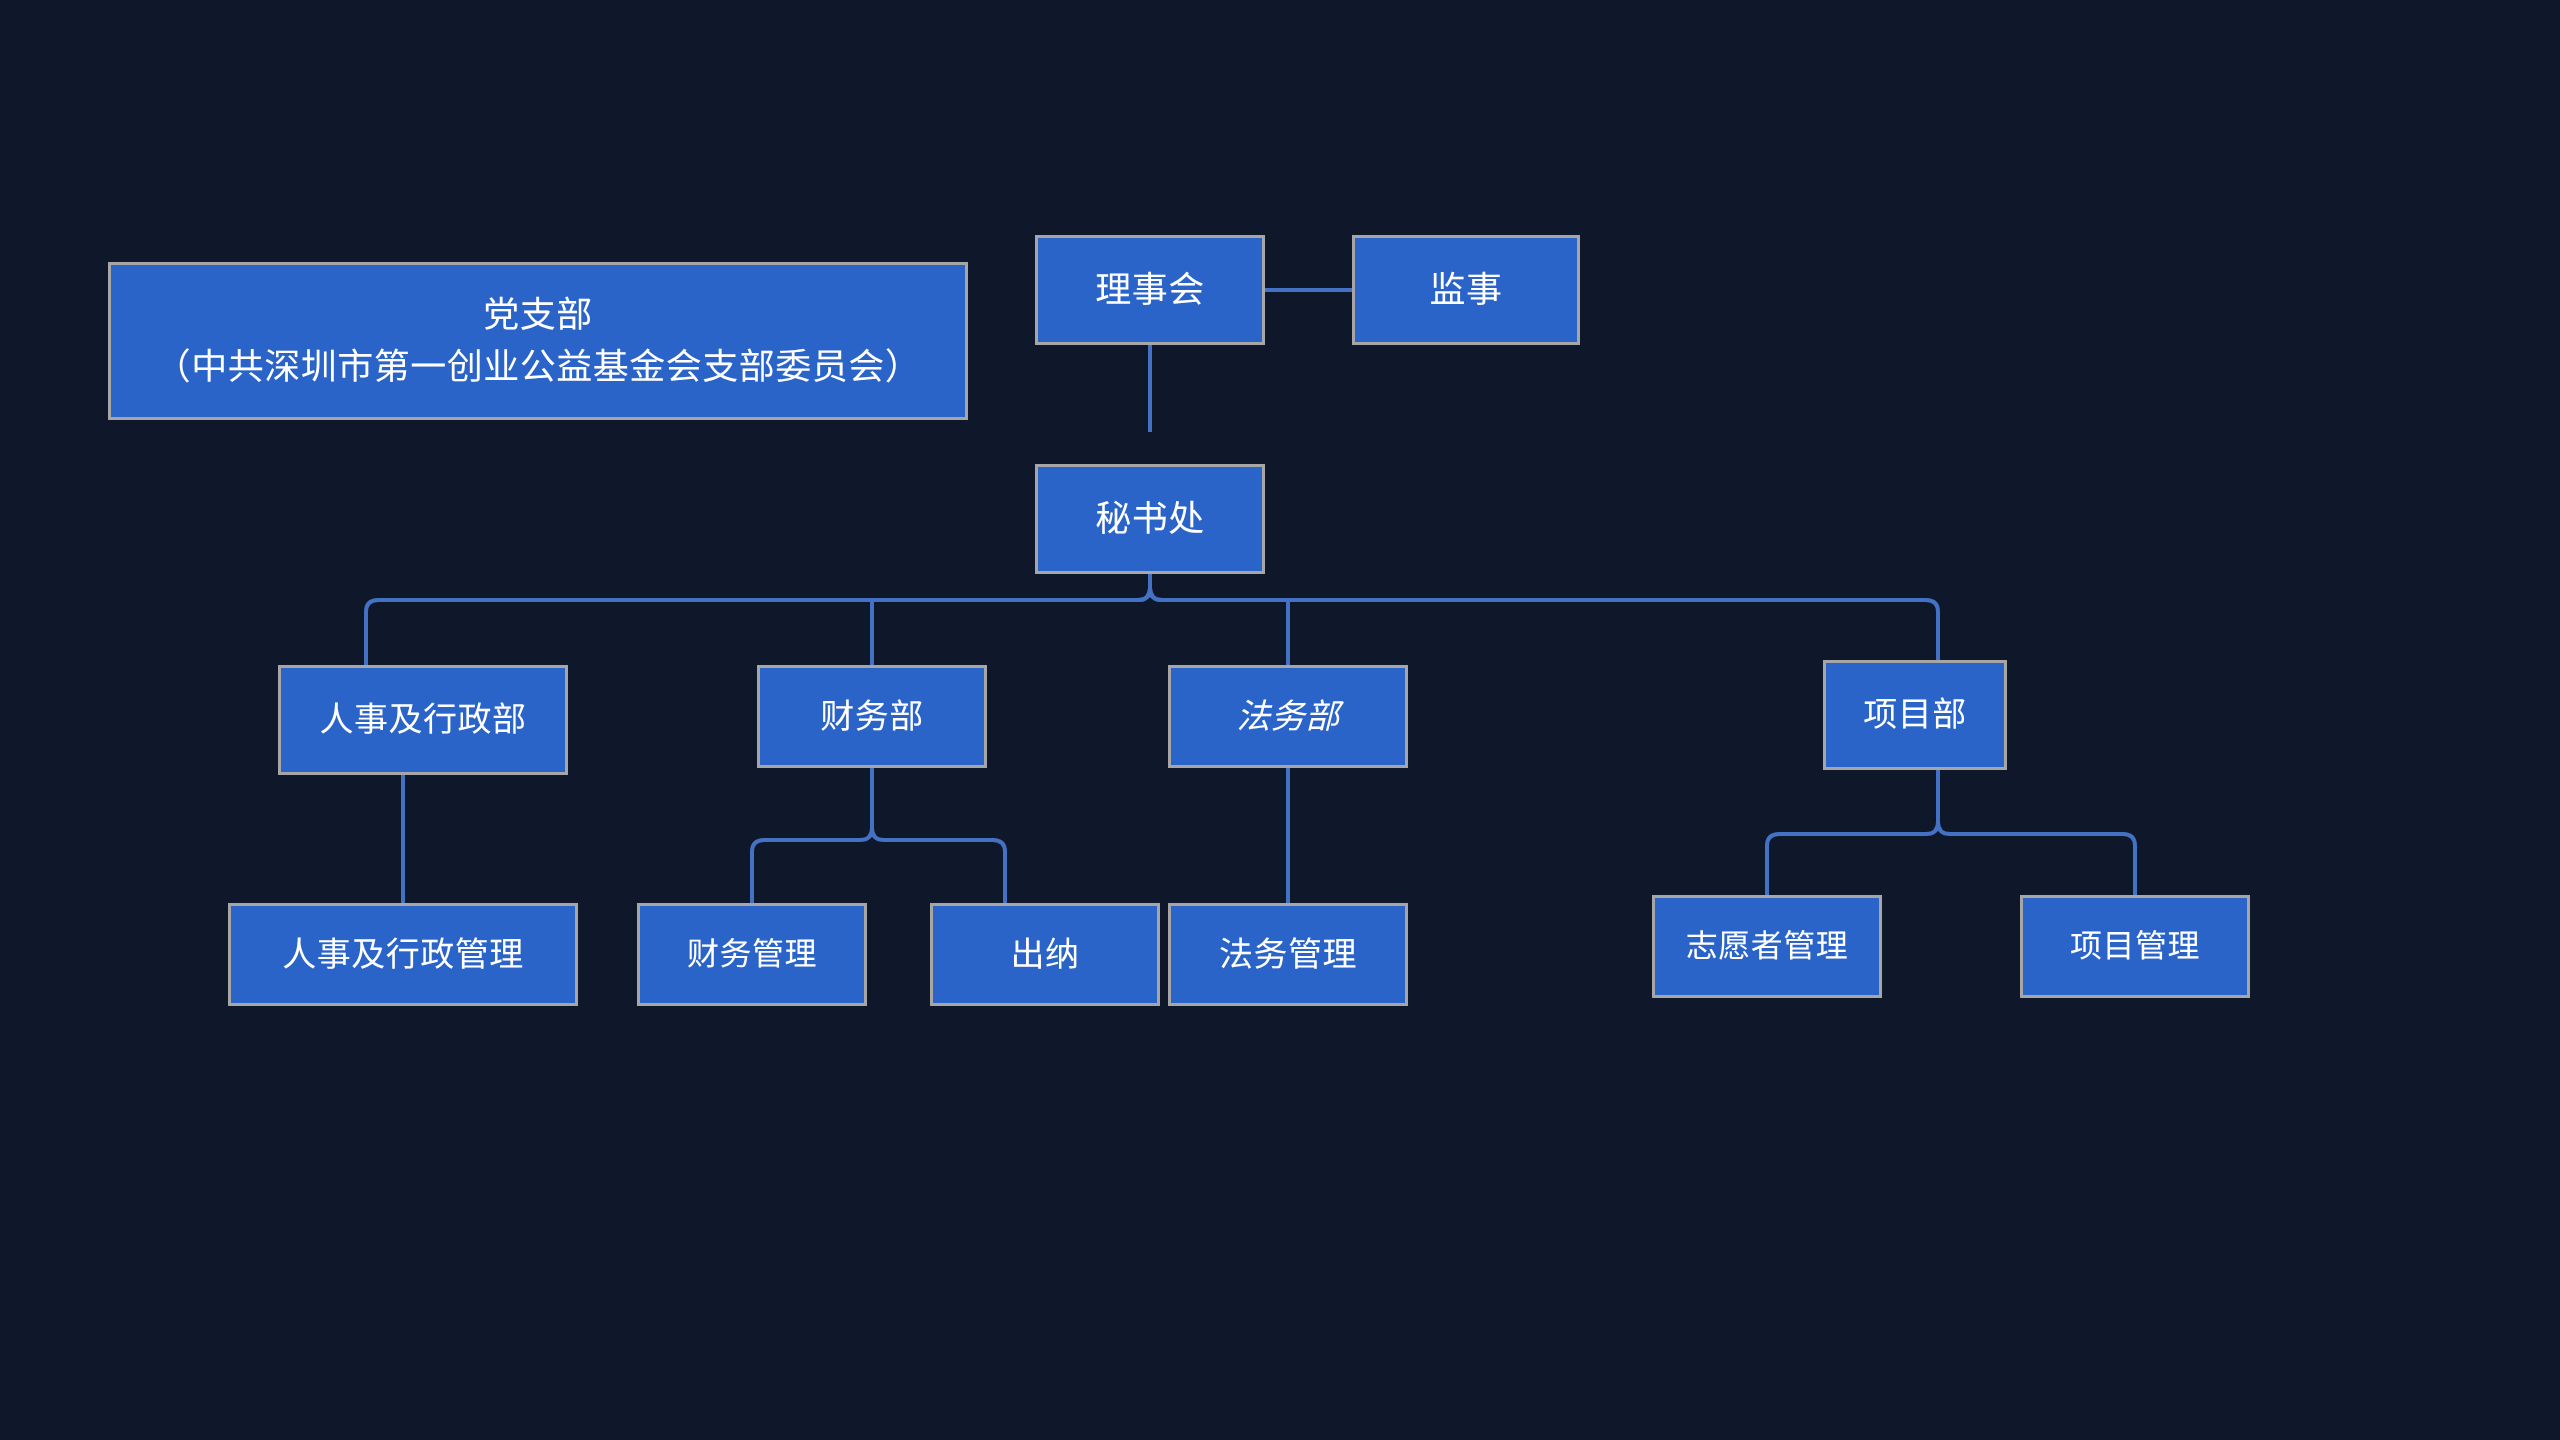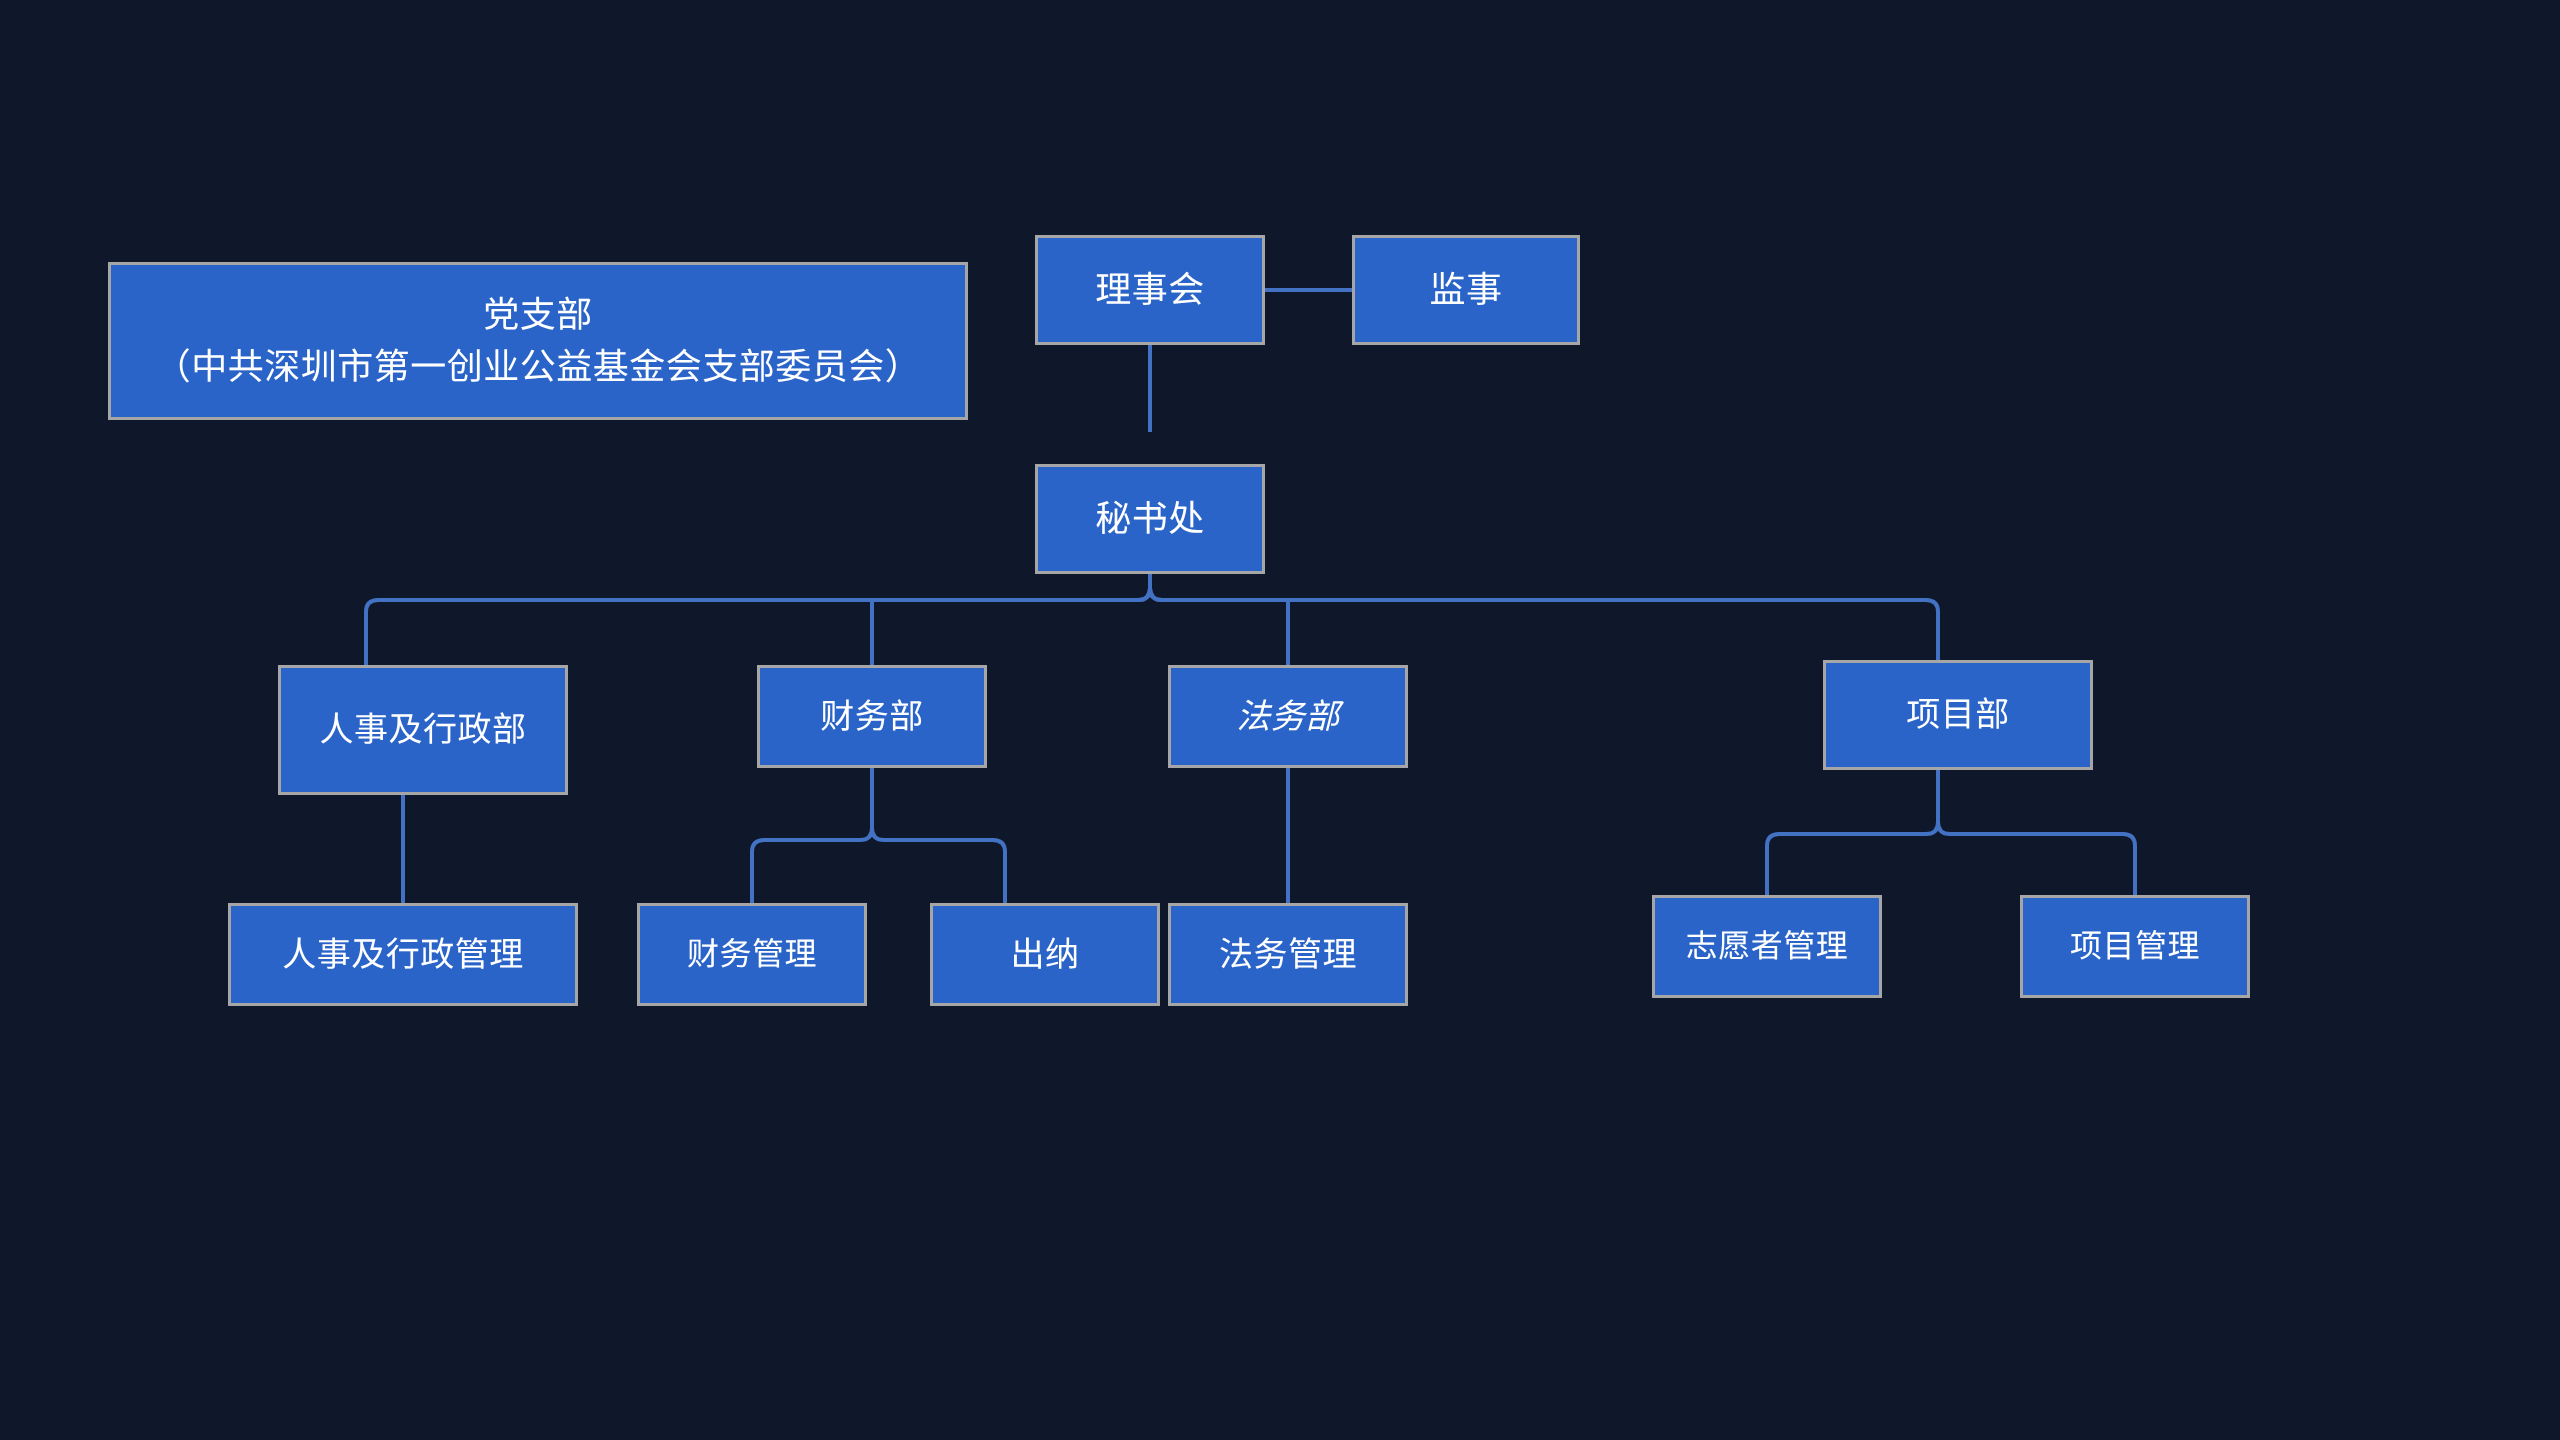--- a/index.html
+++ b/index.html
@@ -95,33 +95,33 @@
   </div>
 
   <div class="node fs-36" style="left:1352px; top:235px; width:228px; height:110px;">
     <span class="label">监事</span>
   </div>
 
   <div class="node fs-36" style="left:1035px; top:432px; width:230px; height:110px;margin-top:32px;">
     <span class="label">秘书处</span>
   </div>
 
-  <div class="node fs-34" style="left:278px; top:665px; width:290px; height:130px;align-items:center;">
+  <div class="node fs-34" style="left:278px; top:665px; width:290px; height:110px;align-items:center;">
     <span class="label">人事及行政部</span>
   </div>
 
   <div class="node fs-34" style="left:757px; top:665px; width:230px; height:103px;">
     <span class="label">财务部</span>
   </div>
 
   <div class="node fs-34" style="left:1168px; top:665px; width:240px; height:103px;font-style:italic;">
     <span class="label">法务部</span>
   </div>
 
-  <div class="node fs-34" style="left:1823px; top:660px; width:270px; height:110px;align-items:center;">
+  <div class="node fs-34" style="left:1823px; top:660px; width:184px; height:110px;align-items:center;">
     <span class="label">项目部</span>
   </div>
 
   <div class="node fs-34" style="left:228px; top:903px; width:350px; height:103px;">
     <span class="label">人事及行政管理</span>
   </div>
 
   <div class="node fs-32" style="left:637px; top:903px; width:230px; height:103px;">
     <span class="label">财务管理</span>
   </div>

